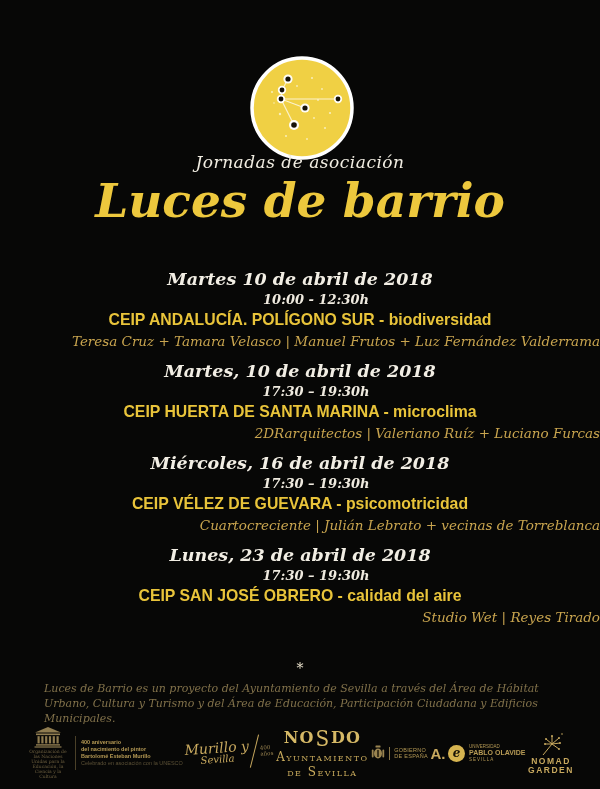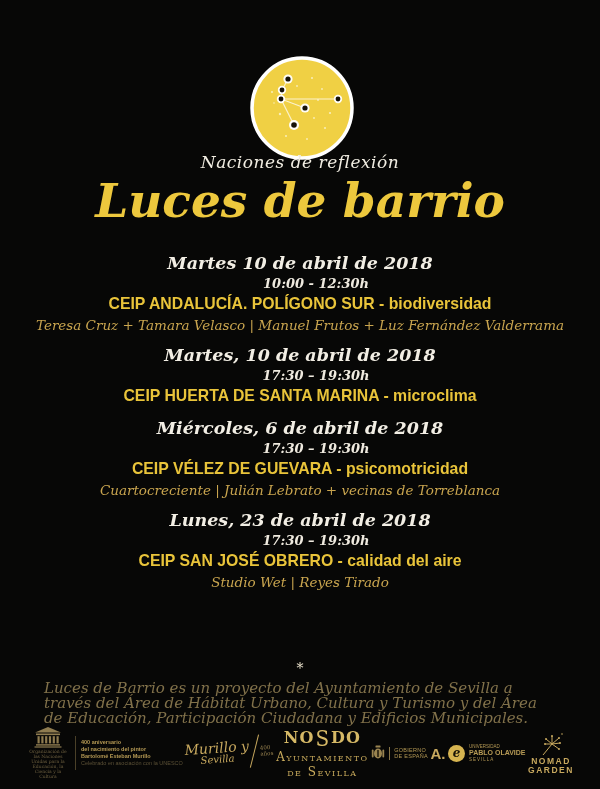--- a/index.html
+++ b/index.html
@@ -21,36 +21,36 @@
     position:absolute;top:152px;left:0;width:600px;
     color:#f1ede2;font-style:italic;font-size:17px;letter-spacing:.5px;
   }
   .title{
     position:absolute;top:173px;left:0;width:600px;
     color:#edc83d;font-style:italic;font-weight:bold;font-size:47px;
     letter-spacing:0px;
   }
 
   
-  .events{position:absolute;top:252px;left:0;width:600px;}
+  .events{position:absolute;top:268px;left:0;width:600px;}
   .ev{margin-bottom:9px;}
   .ev .date{color:#f2eee4;font-style:italic;font-weight:600;font-size:17.5px;line-height:23px;}
   .ev .time{color:#efeadf;font-style:italic;font-weight:600;font-size:13px;line-height:17px;padding-left:32px;}
   .ev .venue-line{
     font-family:"Liberation Sans","DejaVu Sans",sans-serif;
     color:#e9c43a;font-weight:bold;font-size:17px;line-height:24px;
     transform:scaleX(.93);transform-origin:center;
   }
-  .ev .people{color:#c9a54f;font-style:italic;font-size:13.5px;line-height:19px;}
+  .ev .people{color:#c9a54f;font-style:italic;font-size:13.5px;line-height:19px;text-align:right;}
 
   
   .foot-mark{position:absolute;top:660px;left:0;width:600px;color:#e9e1cb;font-size:14px;}
   .footnote{
     position:absolute;top:681px;left:44px;width:512px;
-    color:#81714a;font-style:italic;font-size:15px;line-height:15px;
+    color:#81714a;font-style:italic;font-size:11px;line-height:15px;
     text-align:left;
   }
 
   
   .logos{
     position:absolute;top:724px;left:26px;width:548px;height:58px;
     display:flex;align-items:center;justify-content:space-between;
   }
   .logo{display:flex;align-items:center;color:#b69a55;}
 
@@ -134,40 +134,41 @@
       <circle cx="57" cy="54" r="4.6" fill="#ffffff" opacity="0.95"></circle>
         <circle cx="57" cy="54" r="2.6" fill="#171307"></circle>
       <circle cx="90" cy="45" r="4.2" fill="#ffffff" opacity="0.95"></circle>
         <circle cx="90" cy="45" r="2.4" fill="#171307"></circle>
       <circle cx="46" cy="71" r="5" fill="#ffffff" opacity="0.95"></circle>
         <circle cx="46" cy="71" r="2.8" fill="#171307"></circle>
     </g>
   </svg>
 </div>
 
-<div class="subtitle center">Naciones de reflexión</div>
+<div class="subtitle center">Jornadas de asociación</div>
 <div class="title center">Luces de barrio</div>
 
 <div class="events center">
 
   <div class="ev">
     <div class="date">Martes 10 de abril de 2018</div>
     <div class="time">10:00 - 12:30h</div>
     <div class="venue-line"><span>CEIP ANDALUCÍA. POLÍGONO SUR</span><span> - </span><span>biodiversidad</span></div>
     <div class="people">Teresa Cruz + Tamara Velasco | Manuel Frutos + Luz Fernández Valderrama</div>
   </div>
 
   <div class="ev">
     <div class="date">Martes, 10 de abril de 2018</div>
     <div class="time">17:30 – 19:30h</div>
     <div class="venue-line"><span>CEIP HUERTA DE SANTA MARINA</span><span> - </span><span>microclima</span></div>
-  </div>
-
-  <div class="ev">
-    <div class="date">Miércoles, 6 de abril de 2018</div>
+    <div class="people">2DRarquitectos | Valeriano Ruíz + Luciano Furcas</div>
+  </div>
+
+  <div class="ev">
+    <div class="date">Miércoles, 16 de abril de 2018</div>
     <div class="time">17:30 – 19:30h</div>
     <div class="venue-line"><span>CEIP VÉLEZ DE GUEVARA</span><span> - </span><span>psicomotricidad</span></div>
     <div class="people">Cuartocreciente | Julián Lebrato + vecinas de Torreblanca</div>
   </div>
 
   <div class="ev">
     <div class="date">Lunes, 23 de abril de 2018</div>
     <div class="time">17:30 – 19:30h</div>
     <div class="venue-line"><span>CEIP SAN JOSÉ OBRERO</span><span> - </span><span>calidad del aire</span></div>
     <div class="people">Studio Wet | Reyes Tirado</div>

